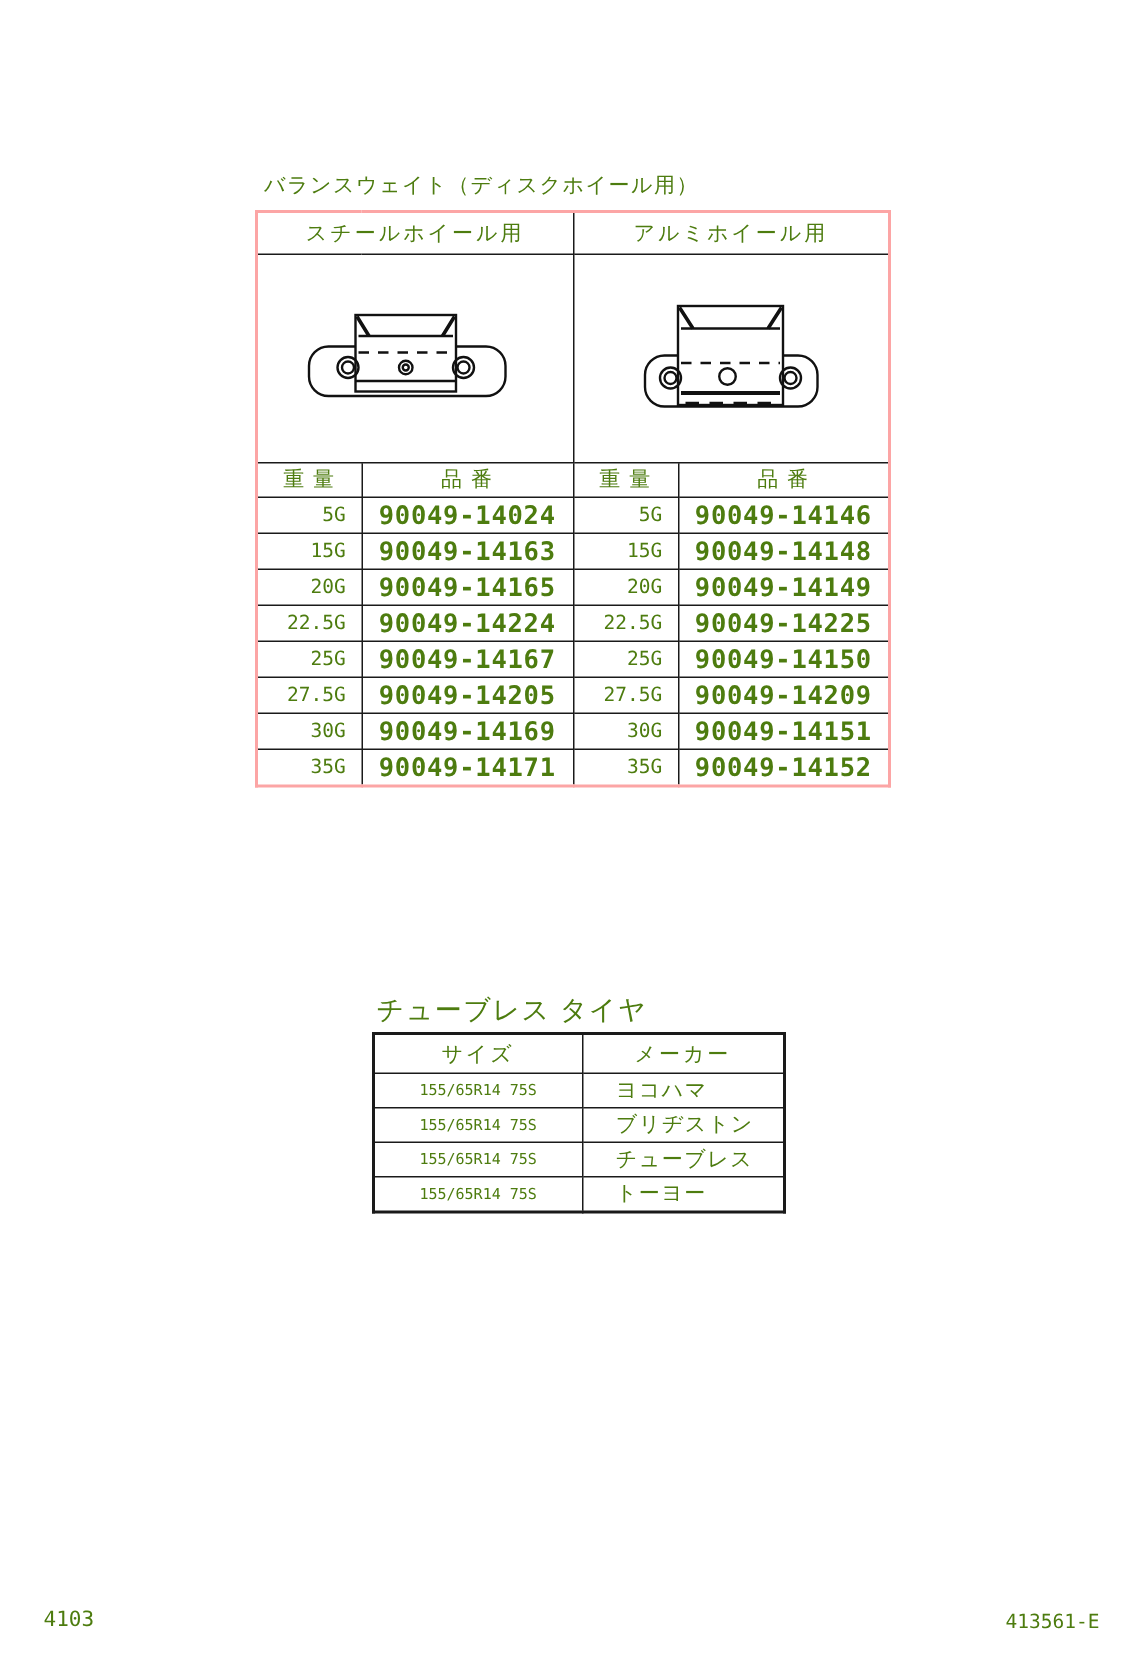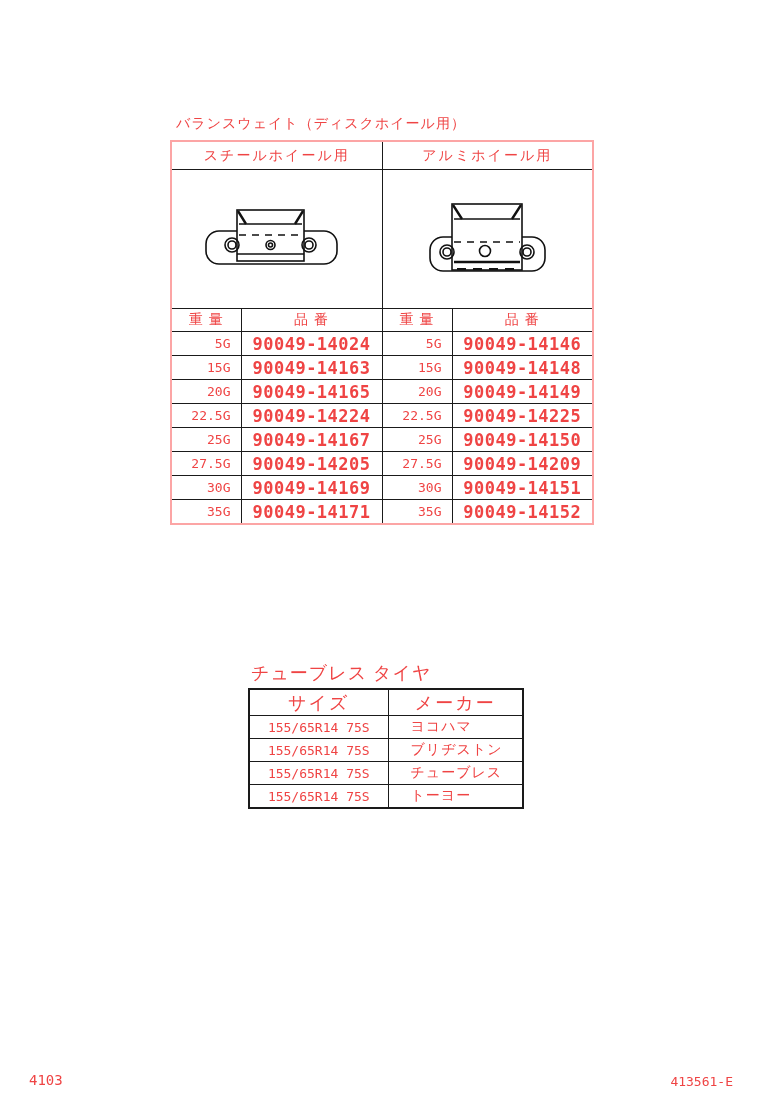--- a/index.html
+++ b/index.html
@@ -1,38 +1,38 @@
 <!DOCTYPE html>
 <html><head>
 <meta charset="utf-8">
 <style>
   html,body{margin:0;padding:0;background:#fff;}
   .page{position:relative;width:760px;height:1112px;background:#ffffff;overflow:hidden;
-        font-family:"Liberation Sans",sans-serif;color:#ef4444;}
+        font-family:"Liberation Sans",sans-serif;color:#4d7c0f;}
   .jp{font-family:"Liberation Sans",sans-serif;}
 
   .bw-title{position:absolute;left:176px;top:115px;font-size:14px;letter-spacing:1px;white-space:nowrap;}
   .tire-title{position:absolute;left:251px;top:661px;font-size:18px;letter-spacing:1px;white-space:nowrap;text-align:right;}
 
   table{border-collapse:collapse;table-layout:fixed;}
   td{border:1px solid #1a1a1a;padding:0;overflow:hidden;}
 
   .bw-table{position:absolute;left:170px;top:140px;width:422px;border:2px solid #fca5a5;}
   .bw-table .h1{height:27px;text-align:center;font-size:14px;letter-spacing:2px;}
   .bw-table .imgcell{height:138px;text-align:center;vertical-align:middle;}
   .bw-table .h2{height:22px;text-align:center;font-size:14px;letter-spacing:1px;}
   .bw-table .w{height:23px;text-align:right;padding-right:10px;
                font-family:"DejaVu Sans Mono",monospace;font-size:13px;}
   .bw-table .p{text-align:center;font-family:"DejaVu Sans Mono",monospace;
                font-weight:bold;font-size:17px;letter-spacing:0.5px;}
 
   .tire-table{position:absolute;left:248px;top:688px;width:274px;border:2px solid #1a1a1a;}
-  .tire-table .th{height:25px;text-align:center;font-size:18px;letter-spacing:2px;}
+  .tire-table .th{height:25px;text-align:center;font-size:14px;letter-spacing:2px;}
   .tire-table .size{height:22px;text-align:center;
-               font-family:"DejaVu Sans Mono",monospace;font-size:13px;}
+               font-family:"DejaVu Sans Mono",monospace;font-size:10px;}
   .tire-table .maker{text-align:left;padding-left:22px;font-size:14px;letter-spacing:1px;}
 
   .footer-left{position:absolute;left:29px;top:1072px;font-size:14px;
                font-family:"DejaVu Sans Mono",monospace;}
   .footer-right{position:absolute;right:27px;top:1074px;font-size:13px;
                font-family:"DejaVu Sans Mono",monospace;}
 
   svg{display:inline-block;vertical-align:middle;}
   .steel-svg{margin-top:8px;}
 </style>

